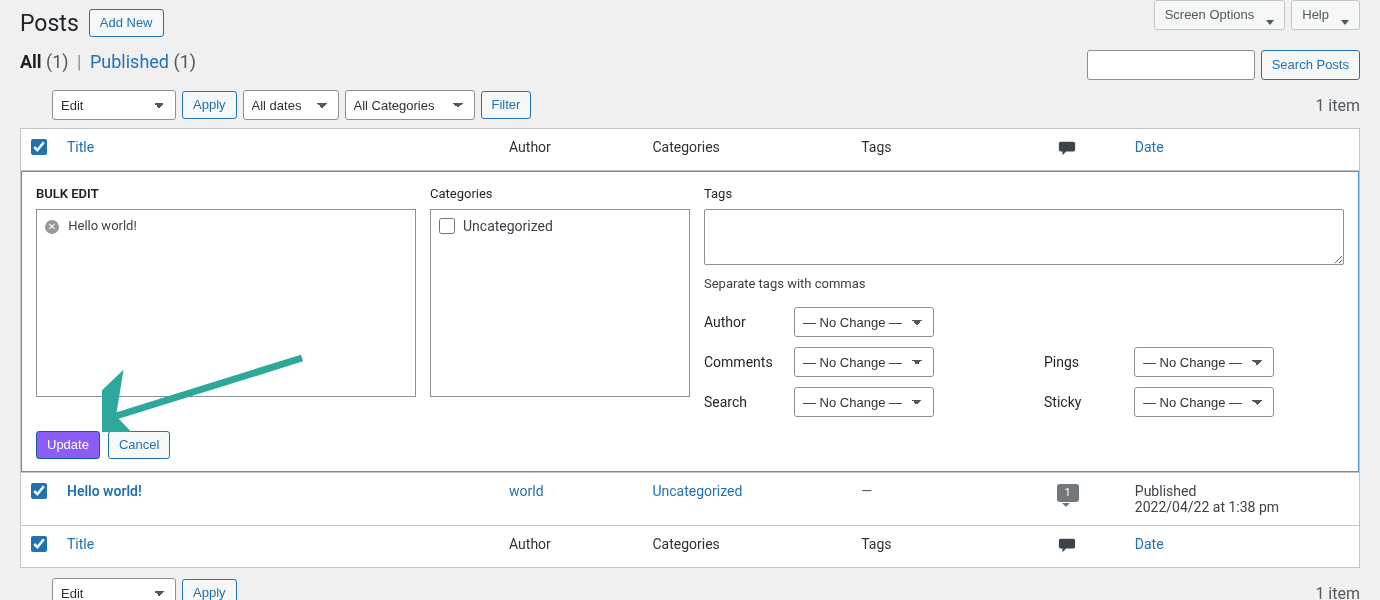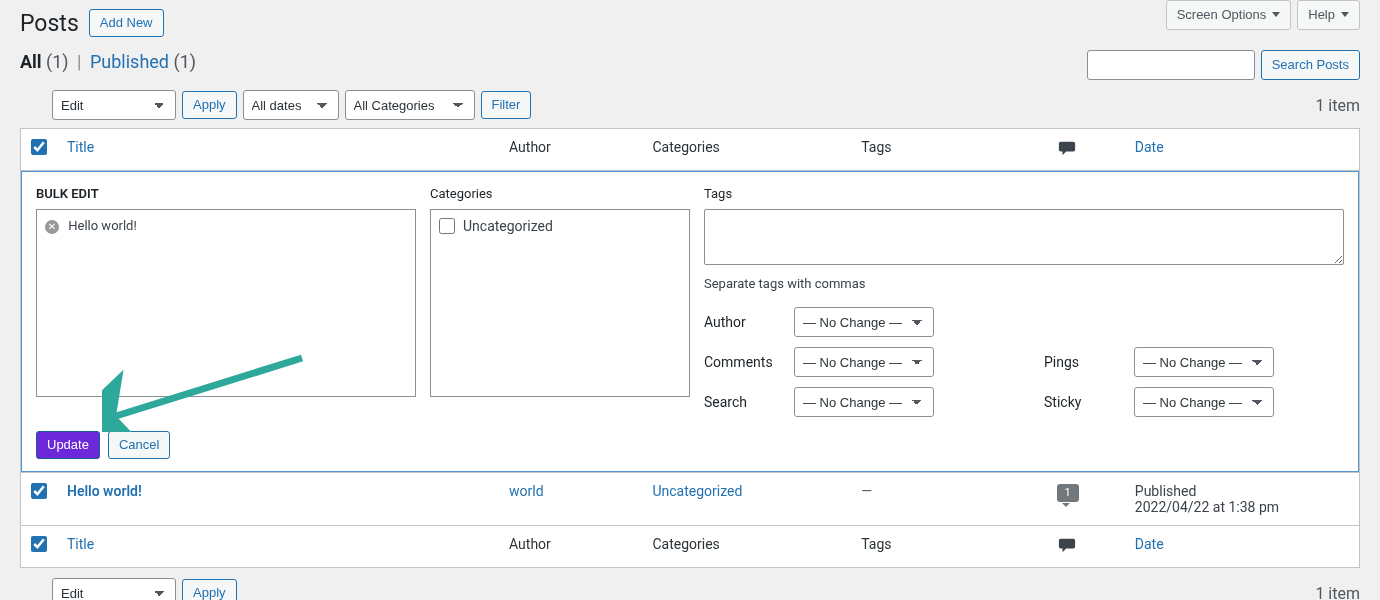--- a/index.html
+++ b/index.html
@@ -20,34 +20,34 @@
     background: #f6f7f7;
     border: 1px solid #2271b1;
     color: #2271b1;
     padding: 4px 10px;
     border-radius: 3px;
     font-size: 13px;
     cursor: pointer;
     line-height: 1.4;
   }
   .btn-primary {
-    background: #6d28d9;
+    background: #8b5cf6;
     border-color: #135e96;
     color: #fff;
   }
   .tab-btn {
     background: #f6f7f7;
     border: 1px solid #c3c4c7;
     color: #50575e;
     padding: 4px 10px;
     border-radius: 3px;
     cursor: pointer;
     display: inline-flex;
-    align-items: center;
-    gap: 6px;
+    align-items: flex-end;
+    gap: 12px;
     font-size: 13px;
     line-height: 1.5;
   }
   .head-right { display: flex; gap: 6px; }
 
   .subsubsub { margin-top: 14px; font-size: 18px; color: #50575e; }
   .subsubsub .sep { color: #8c8f94; margin: 0 4px; }
   .subsubsub strong { color: #1d2327; }
 
   .search-row { display:flex; justify-content:flex-end; gap:6px; margin-top:-22px;}

